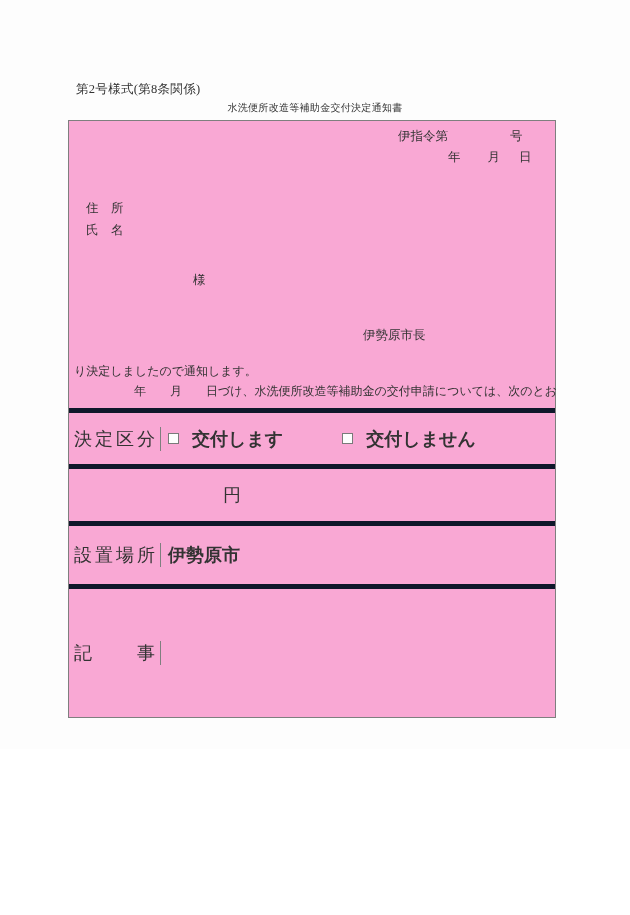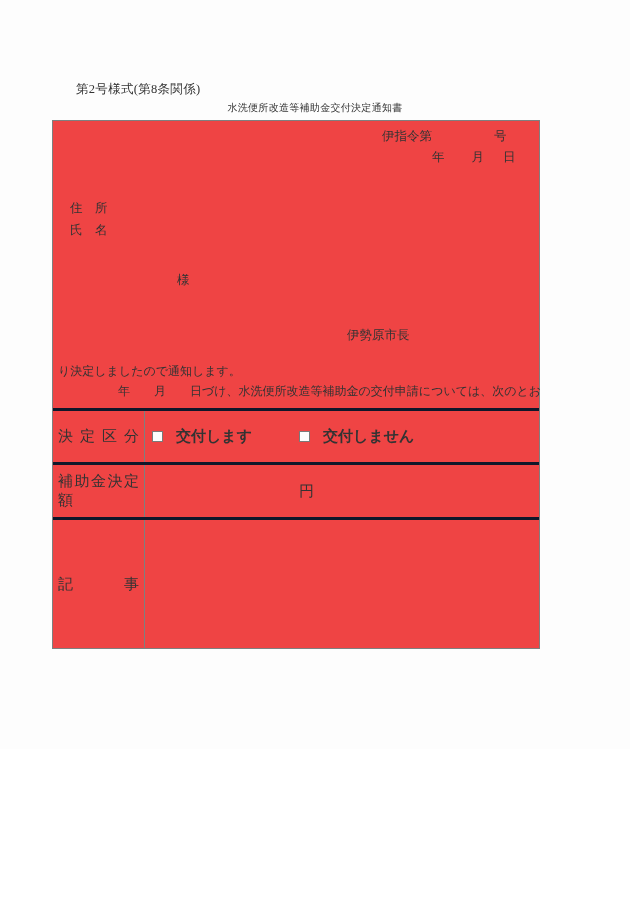--- a/index.html
+++ b/index.html
@@ -3,41 +3,41 @@
 <meta charset="utf-8">
 <style>
   html,body{margin:0;padding:0;background:#ffffff;}
   .page{
     position:relative;width:630px;height:749px;background:#fdfdfd;
     font-family:"Liberation Serif","DejaVu Serif",serif;color:#333333;
     overflow:hidden;
   }
   .form-id{position:absolute;left:76px;top:81px;font-size:12.5px;letter-spacing:.3px;}
   .doc-title{position:absolute;left:0;top:101px;width:100%;text-align:center;font-size:10px;letter-spacing:.3px;}
-  .form-box{position:absolute;left:52px;top:120px;width:486px;border:1px solid #7f7f7f;background:#ef4444;}
+  .form-box{position:absolute;left:68px;top:120px;width:486px;border:1px solid #7f7f7f;background:#f9a8d4;}
   .box-header{position:relative;height:287px;font-size:12.5px;}
   .doc-number{position:absolute;top:7px;left:329px;display:flex;align-items:center;}
   .num-gap{display:inline-block;width:62px;}
   .date-line{position:absolute;top:28px;left:379px;display:flex;align-items:center;}
   .date-line .m{margin-left:27px;}
   .date-line .d{margin-left:19px;}
   .addr{position:absolute;left:17px;top:79px;}
   .name{position:absolute;left:17px;top:101px;}
   .sama{position:absolute;left:124px;top:151px;}
   .mayor{position:absolute;left:294px;top:197px;margin-top:9px;}
   .body-par{position:absolute;left:5px;top:240px;font-size:12px;line-height:20px;white-space:nowrap;}
-  .t-row{display:flex;border-top:3px solid #0f172a;font-size:15px;}
+  .t-row{display:flex;border-top:5px solid #0f172a;font-size:18px;align-items:center;}
   .r0{height:51px;} .r1{height:52px;} .r2{height:58px;} .r3{height:115px;} .r4{height:128px;}
   .t-label{width:92px;flex:none;border-right:1px solid #7f7f7f;display:flex;align-items:center;padding:0 5px;box-sizing:border-box;}
   .jlabel{display:block;width:100%;text-align:justify;text-align-last:justify;}
   .t-val{flex:1;display:flex;align-items:center;}
   .pad{padding-left:7px;font-weight:bold;}
   .opt{display:flex;align-items:center;}
   .opt .cb{margin-right:13px;}
-  .opt2{margin-left:47px;}
+  .opt2{margin-left:59px;}
   .cb{width:9px;height:9px;border:1px solid #7a7a7a;flex:none;background:#fdfdfd;}
   .yen{margin-left:154px;}
 </style>
 </head>
 <body>
 
 <div class="page">
 
   <div class="form-id">第2号様式(第8条関係)</div>
   <div class="doc-title">水洗便所改造等補助金交付決定通知書</div>
@@ -75,28 +75,33 @@
           <span>交付します</span>
         </span>
         <span class="opt opt2">
           <span class="cb"></span>
           <span>交付しません</span>
         </span>
       </div>
     </div>
 
     <div class="t-row r1">
-      <div class="t-label">
-        <span class="jlabel">補助金決定額</span>
-      </div>
       <div class="t-val">
         <span class="yen">円</span>
       </div>
     </div>
 
+    <div class="t-row r2">
+      <div class="t-label">
+        <span class="jlabel">設置場所</span>
+      </div>
+      <div class="t-val pad">
+        <span>伊勢原市</span>
+      </div>
+    </div>
 
 
     <div class="t-row r4">
       <div class="t-label">
         <span class="jlabel">記事</span>
       </div>
       <div class="t-val pad">
         <span></span>
       </div>
     </div>

